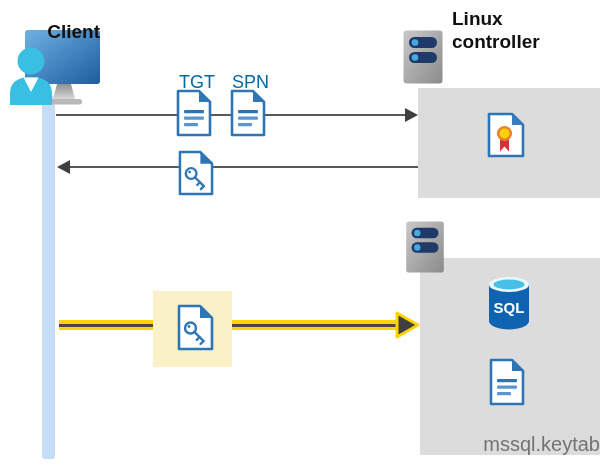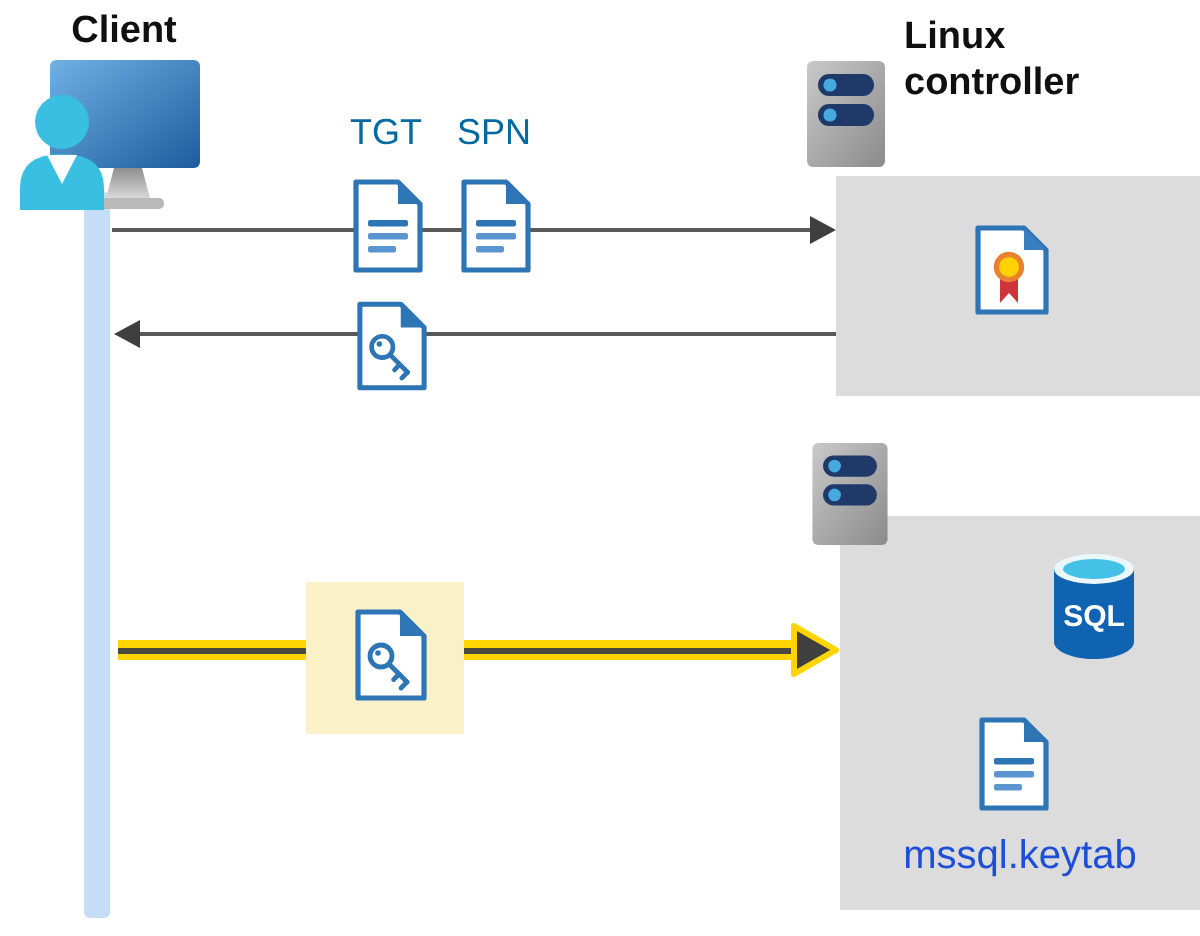--- a/index.html
+++ b/index.html
@@ -2,21 +2,21 @@
 <html><head>
 <meta charset="utf-8">
 <style>
   * { margin:0; padding:0; box-sizing:border-box; }
   html,body { background:#ffffff; font-family:"Liberation Sans", sans-serif; }
   .canvas { position:relative; width:600px; height:468px; background:#ffffff; overflow:hidden; }
   .abs { position:absolute; }
 
   .title-label { font-weight:bold; font-size:19px; color:#101010; letter-spacing:0; }
   .small-label { font-size:18px; color:#0369a1; }
-  .file-label  { font-size:20px; color:#1d4ed8; }
+  .file-label  { font-size:20px; color:#737373; }
 
   .gray-box { background:#dcdcdc; z-index:1; }
 
   .lifeline { left:42px; top:96px; width:13px; height:363px;
               background:#c6ddf7; border-radius:3px; z-index:1; }
 
   .h-line { background:#595959; height:2px; z-index:2; }
   .tri-right { width:0; height:0; border-top:7px solid transparent; border-bottom:7px solid transparent;
                border-left:13px solid #3f3f3f; z-index:2; }
   .tri-left  { width:0; height:0; border-top:7px solid transparent; border-bottom:7px solid transparent;
@@ -24,21 +24,21 @@
 
   .yellow-bar { left:59px; top:320px; width:340px; height:10px; background:#ffd400; z-index:2; }
   .yellow-core { left:59px; top:324px; width:340px; height:2.5px; background:#4a4a3c; z-index:2; }
 
   .highlight { left:153px; top:291px; width:79px; height:76px; background:#faf1c8; z-index:3; }
 
   .icon { z-index:4; }
   .icon svg { display:block; width:100%; height:100%; }
 
   .lbl { z-index:5; }
-  .center { text-align:center; }
+  .center { text-align:right;margin-top:16px; }
 </style>
 </head>
 <body>
 
 <div class="canvas">
 
   <div class="abs lbl title-label center" style="left:24px; top:5px; width:76px;">Client</div>
 
   <div class="abs lifeline"></div>
 
@@ -151,21 +151,21 @@
         </linearGradient>
       </defs>
       <rect x="0.5" y="0.5" width="39" height="53" rx="3" fill="url(#srv2)"></rect>
       <rect x="6" y="7" width="28" height="11" rx="5.5" fill="#1f3a68"></rect>
       <circle cx="12" cy="12.5" r="3.3" fill="#46a9e0"></circle>
       <rect x="6" y="22" width="28" height="11" rx="5.5" fill="#1f3a68"></rect>
       <circle cx="12" cy="27.5" r="3.3" fill="#46a9e0"></circle>
     </svg>
   </div>
 
-  <div class="abs icon" style="left:487px; top:276px; width:44px; height:54px;margin-left:38px;">
+  <div class="abs icon" style="left:487px; top:276px; width:44px; height:54px;">
     <svg viewBox="0 0 44 54">
       <path d="M2,8 L2,45 C2,49.6 11,53.5 22,53.5 C33,53.5 42,49.6 42,45 L42,8 Z" fill="#1063b1"></path>
       <ellipse cx="22" cy="8.5" rx="20" ry="7.5" fill="#eaf7fb"></ellipse>
       <ellipse cx="22" cy="8.5" rx="15.5" ry="5" fill="#45c1e8"></ellipse>
       <text x="22" y="37" text-anchor="middle" font-size="15" font-weight="bold" fill="#ffffff">SQL</text>
     </svg>
   </div>
 
   <div class="abs icon" style="left:488px; top:358px; width:38px; height:48px;">
     <svg viewBox="0 0 36 48">

